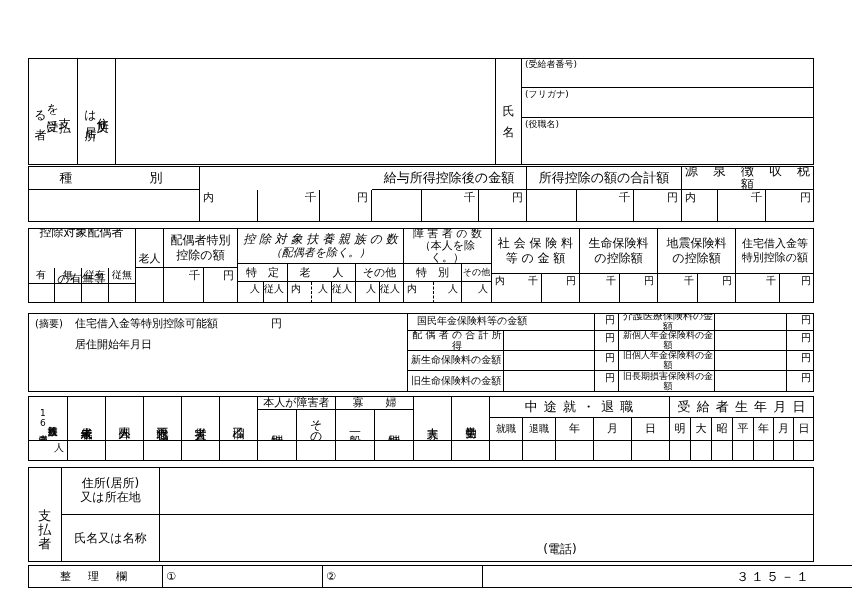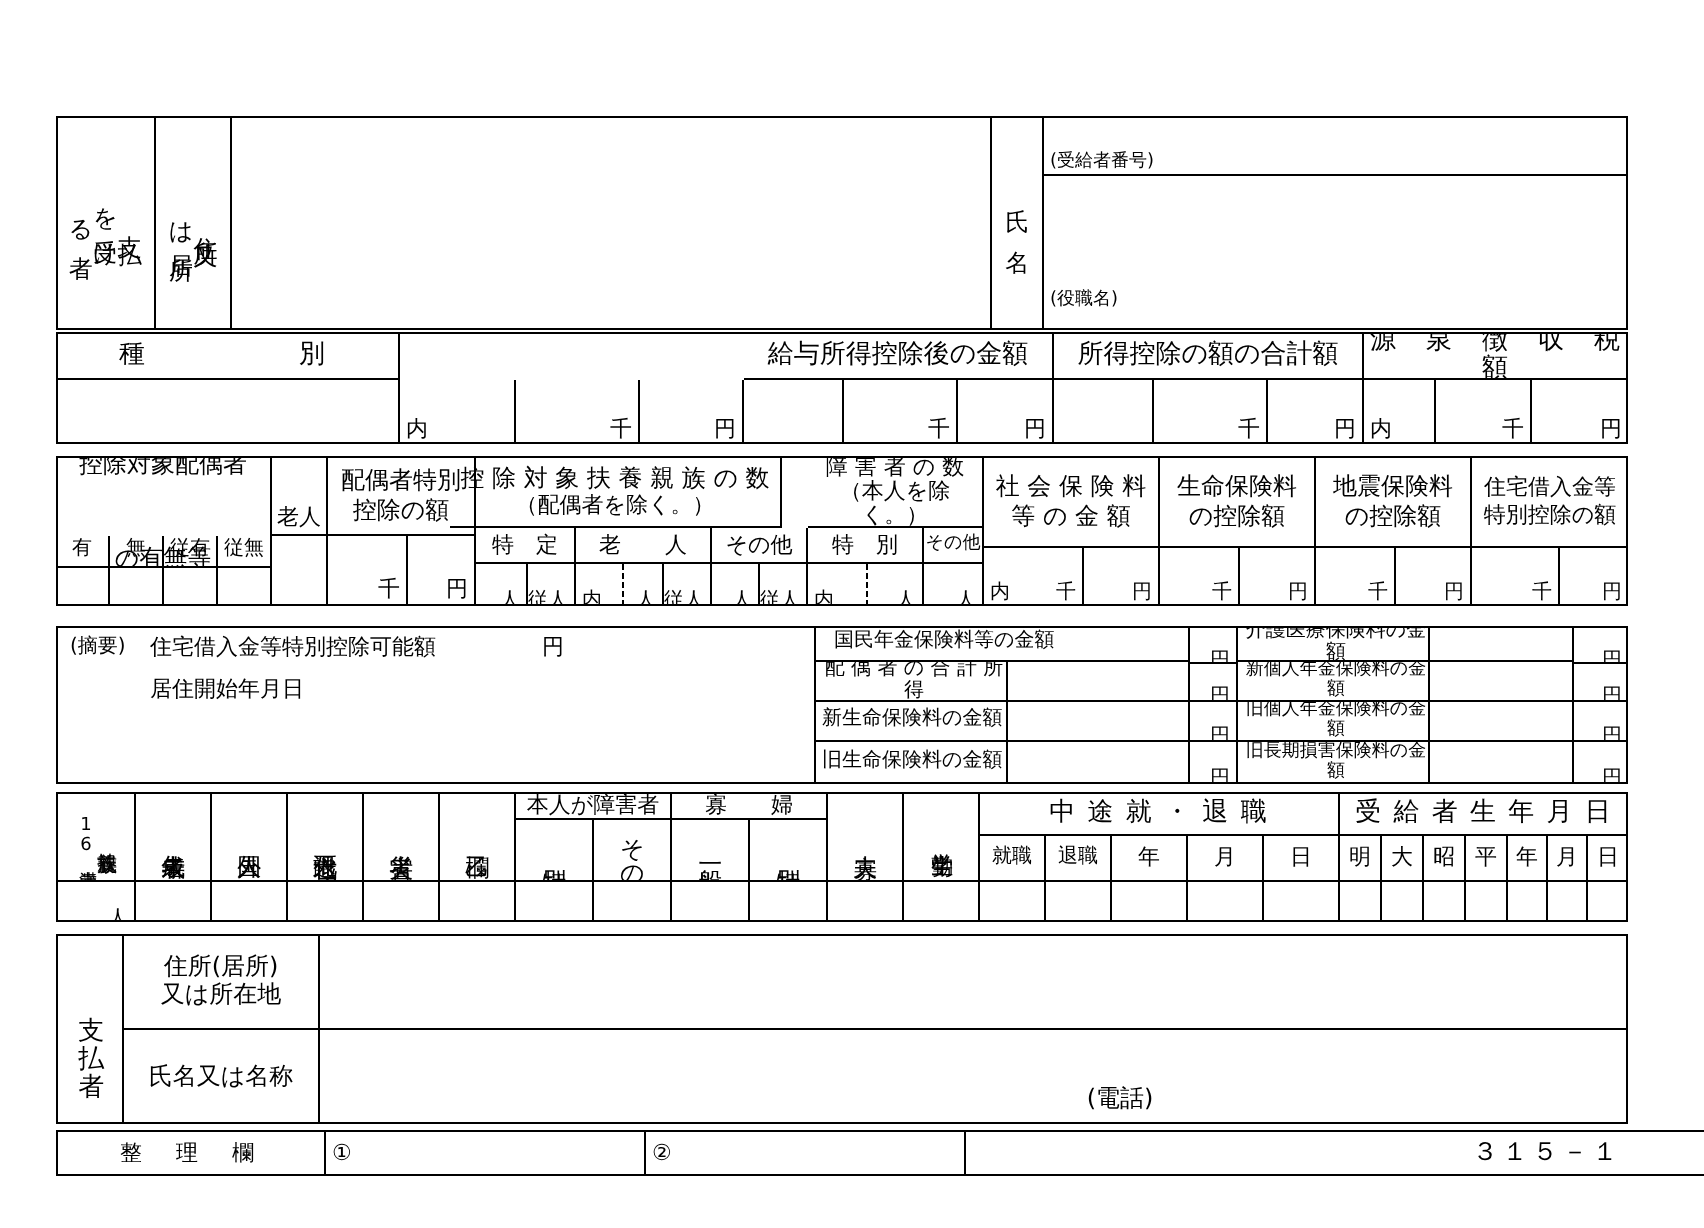--- a/index.html
+++ b/index.html
@@ -30,21 +30,21 @@
   .f10{font-size:10px;}
   .f11{font-size:11px;}
   .f12{font-size:12px;}
   .f13{font-size:13px;}
   .sp1{letter-spacing:1px;}
   .sp2{letter-spacing:2px;}
   .sp3{letter-spacing:3px;}
   .sp5{letter-spacing:5px;}
   .left{justify-content:flex-start;padding-left:3px;}
   .right{justify-content:flex-end;padding-right:3px;}
-  .top{align-items:center;padding-top:18px;}
+  .top{align-items:flex-start;padding-top:2px;}
   .col2{flex-direction:column;justify-content:center;}
   .vrow{display:flex;flex-direction:row-reverse;align-items:center;justify-content:center;height:100%;}
   .vcol{writing-mode:vertical-rl;text-orientation:upright;line-height:1.02;}
 </style>
 </head>
 <body>
 
 <div id="page">
 
 
@@ -67,20 +67,23 @@
 
   <div class="cell left top br" style="left:116px;top:58px;width:380px;height:107px;"></div>
 
   <div class="cell br" style="left:496px;top:58px;width:26px;height:107px;">
     <div class="vcol f12" style="letter-spacing:22px;padding-top:8px;">氏名</div>
   </div>
 
   <div class="cell left top bb" style="left:522px;top:58px;width:292px;height:30px;">
     <span class="f9">(受給者番号)</span>
   </div>
+  <div class="cell left top bb" style="left:522px;top:88px;width:292px;height:30px;">
+    <span class="f9">(フリガナ)</span>
+  </div>
   <div class="cell left top" style="left:522px;top:118px;width:292px;height:47px;">
     <span class="f9">(役職名)</span>
   </div>
 
   <div class="bx" style="left:28px;top:166px;width:786px;height:56px;"></div>
 
   <div class="cell bb br f13 sp5" style="left:28px;top:166px;width:172px;height:24px;">種　　　　別</div>
   <div class="cell bb br f13" style="left:372px;top:166px;width:155px;height:24px;">給与所得控除後の金額</div>
   <div class="cell bb br f13" style="left:527px;top:166px;width:155px;height:24px;text-align:center;">所得控除の額の合計額</div>
   <div class="cell bb f13 sp1" style="left:682px;top:166px;width:132px;height:24px;">源　泉　徴　収　税　額</div>
@@ -148,21 +151,21 @@
     <div>配偶者特別</div>
     <div style="margin-top:2px;">控除の額</div>
   </div>
   <div class="cell right top br f11" style="left:164px;top:268px;width:40px;height:35px;">
     <span>千</span>
   </div>
   <div class="cell right top br f11" style="left:204px;top:268px;width:34px;height:35px;">
     <span>円</span>
   </div>
 
-  <div class="cell col2 bb br f12" style="left:225px;top:228px;width:166px;height:36px;">
+  <div class="cell col2 bb br f12" style="left:238px;top:228px;width:166px;height:36px;font-style:italic;">
     <div class="f12">控 除 対 象 扶 養 親 族 の 数</div>
     <div class="f11" style="margin-top:1px;">（配偶者を除く。）</div>
   </div>
 
   <div class="cell bb br f11" style="left:238px;top:264px;width:50px;height:18px;">特　定</div>
   <div class="cell bb br f11" style="left:288px;top:264px;width:68px;height:18px;">老　　人</div>
   <div class="cell bb br f11" style="left:356px;top:264px;width:48px;height:18px;">その他</div>
 
   <div class="cell right top br f10" style="left:238px;top:282px;width:26px;height:21px;">
     <span>人</span>

